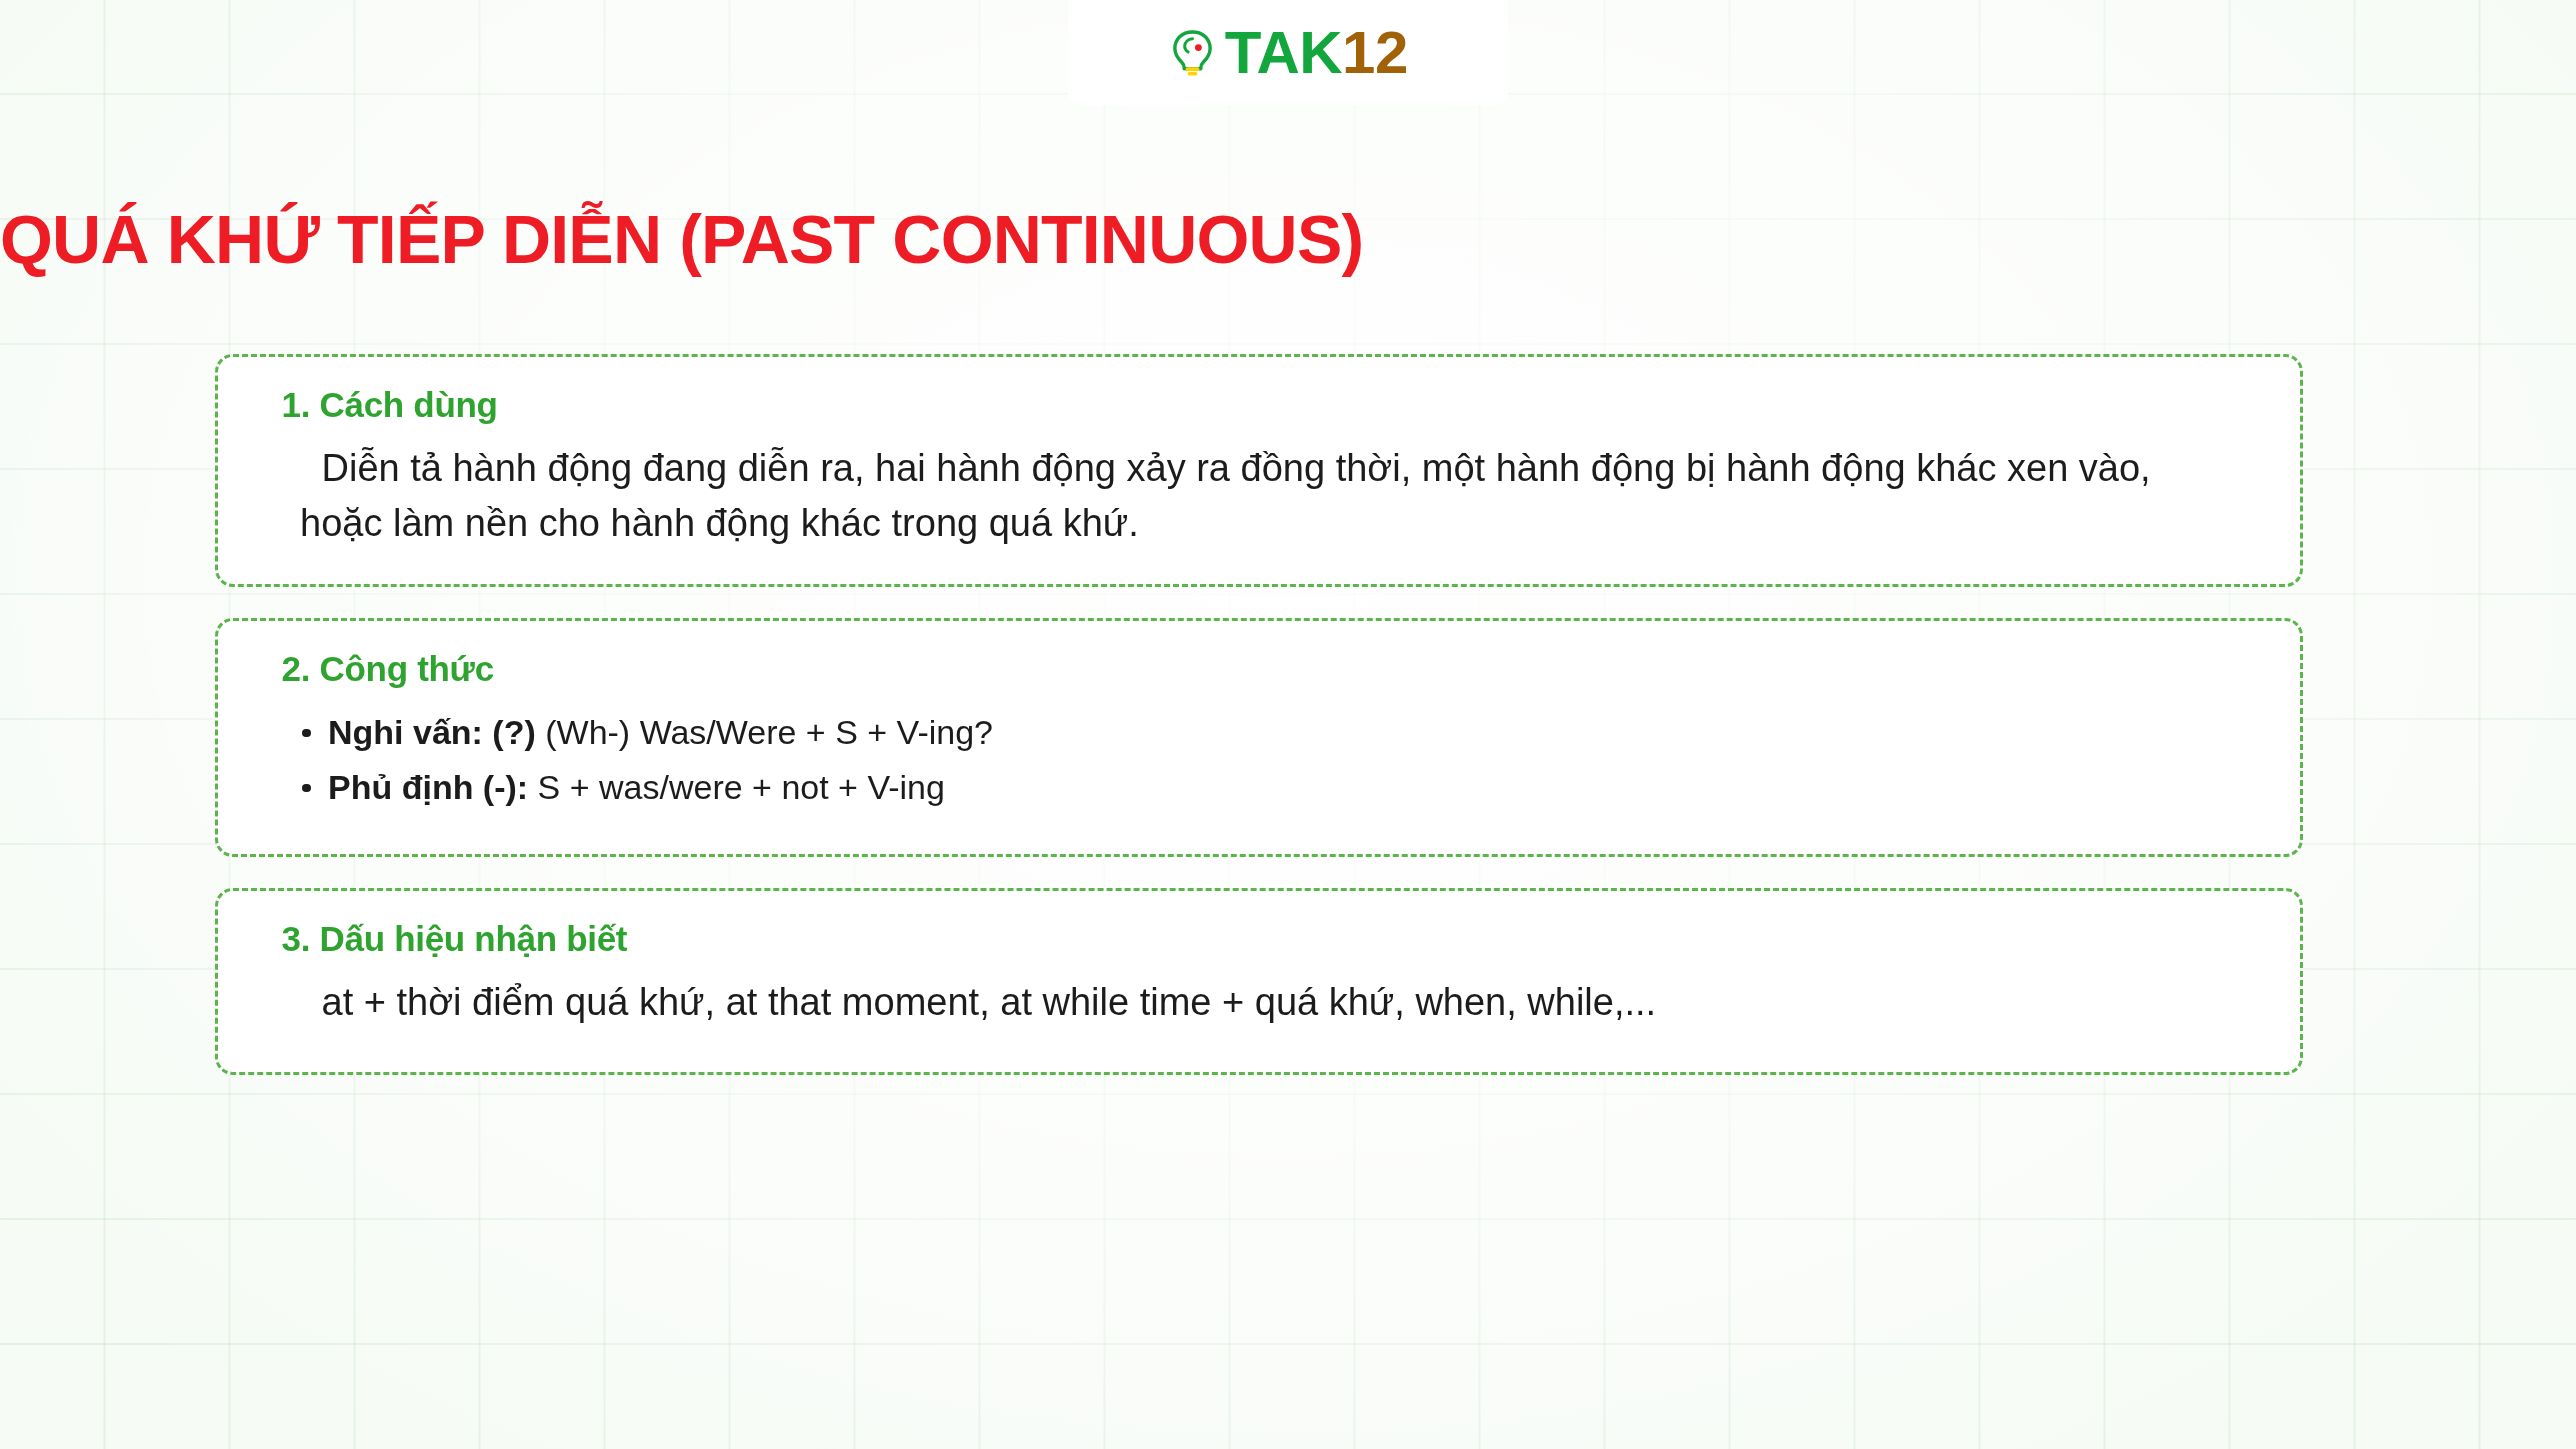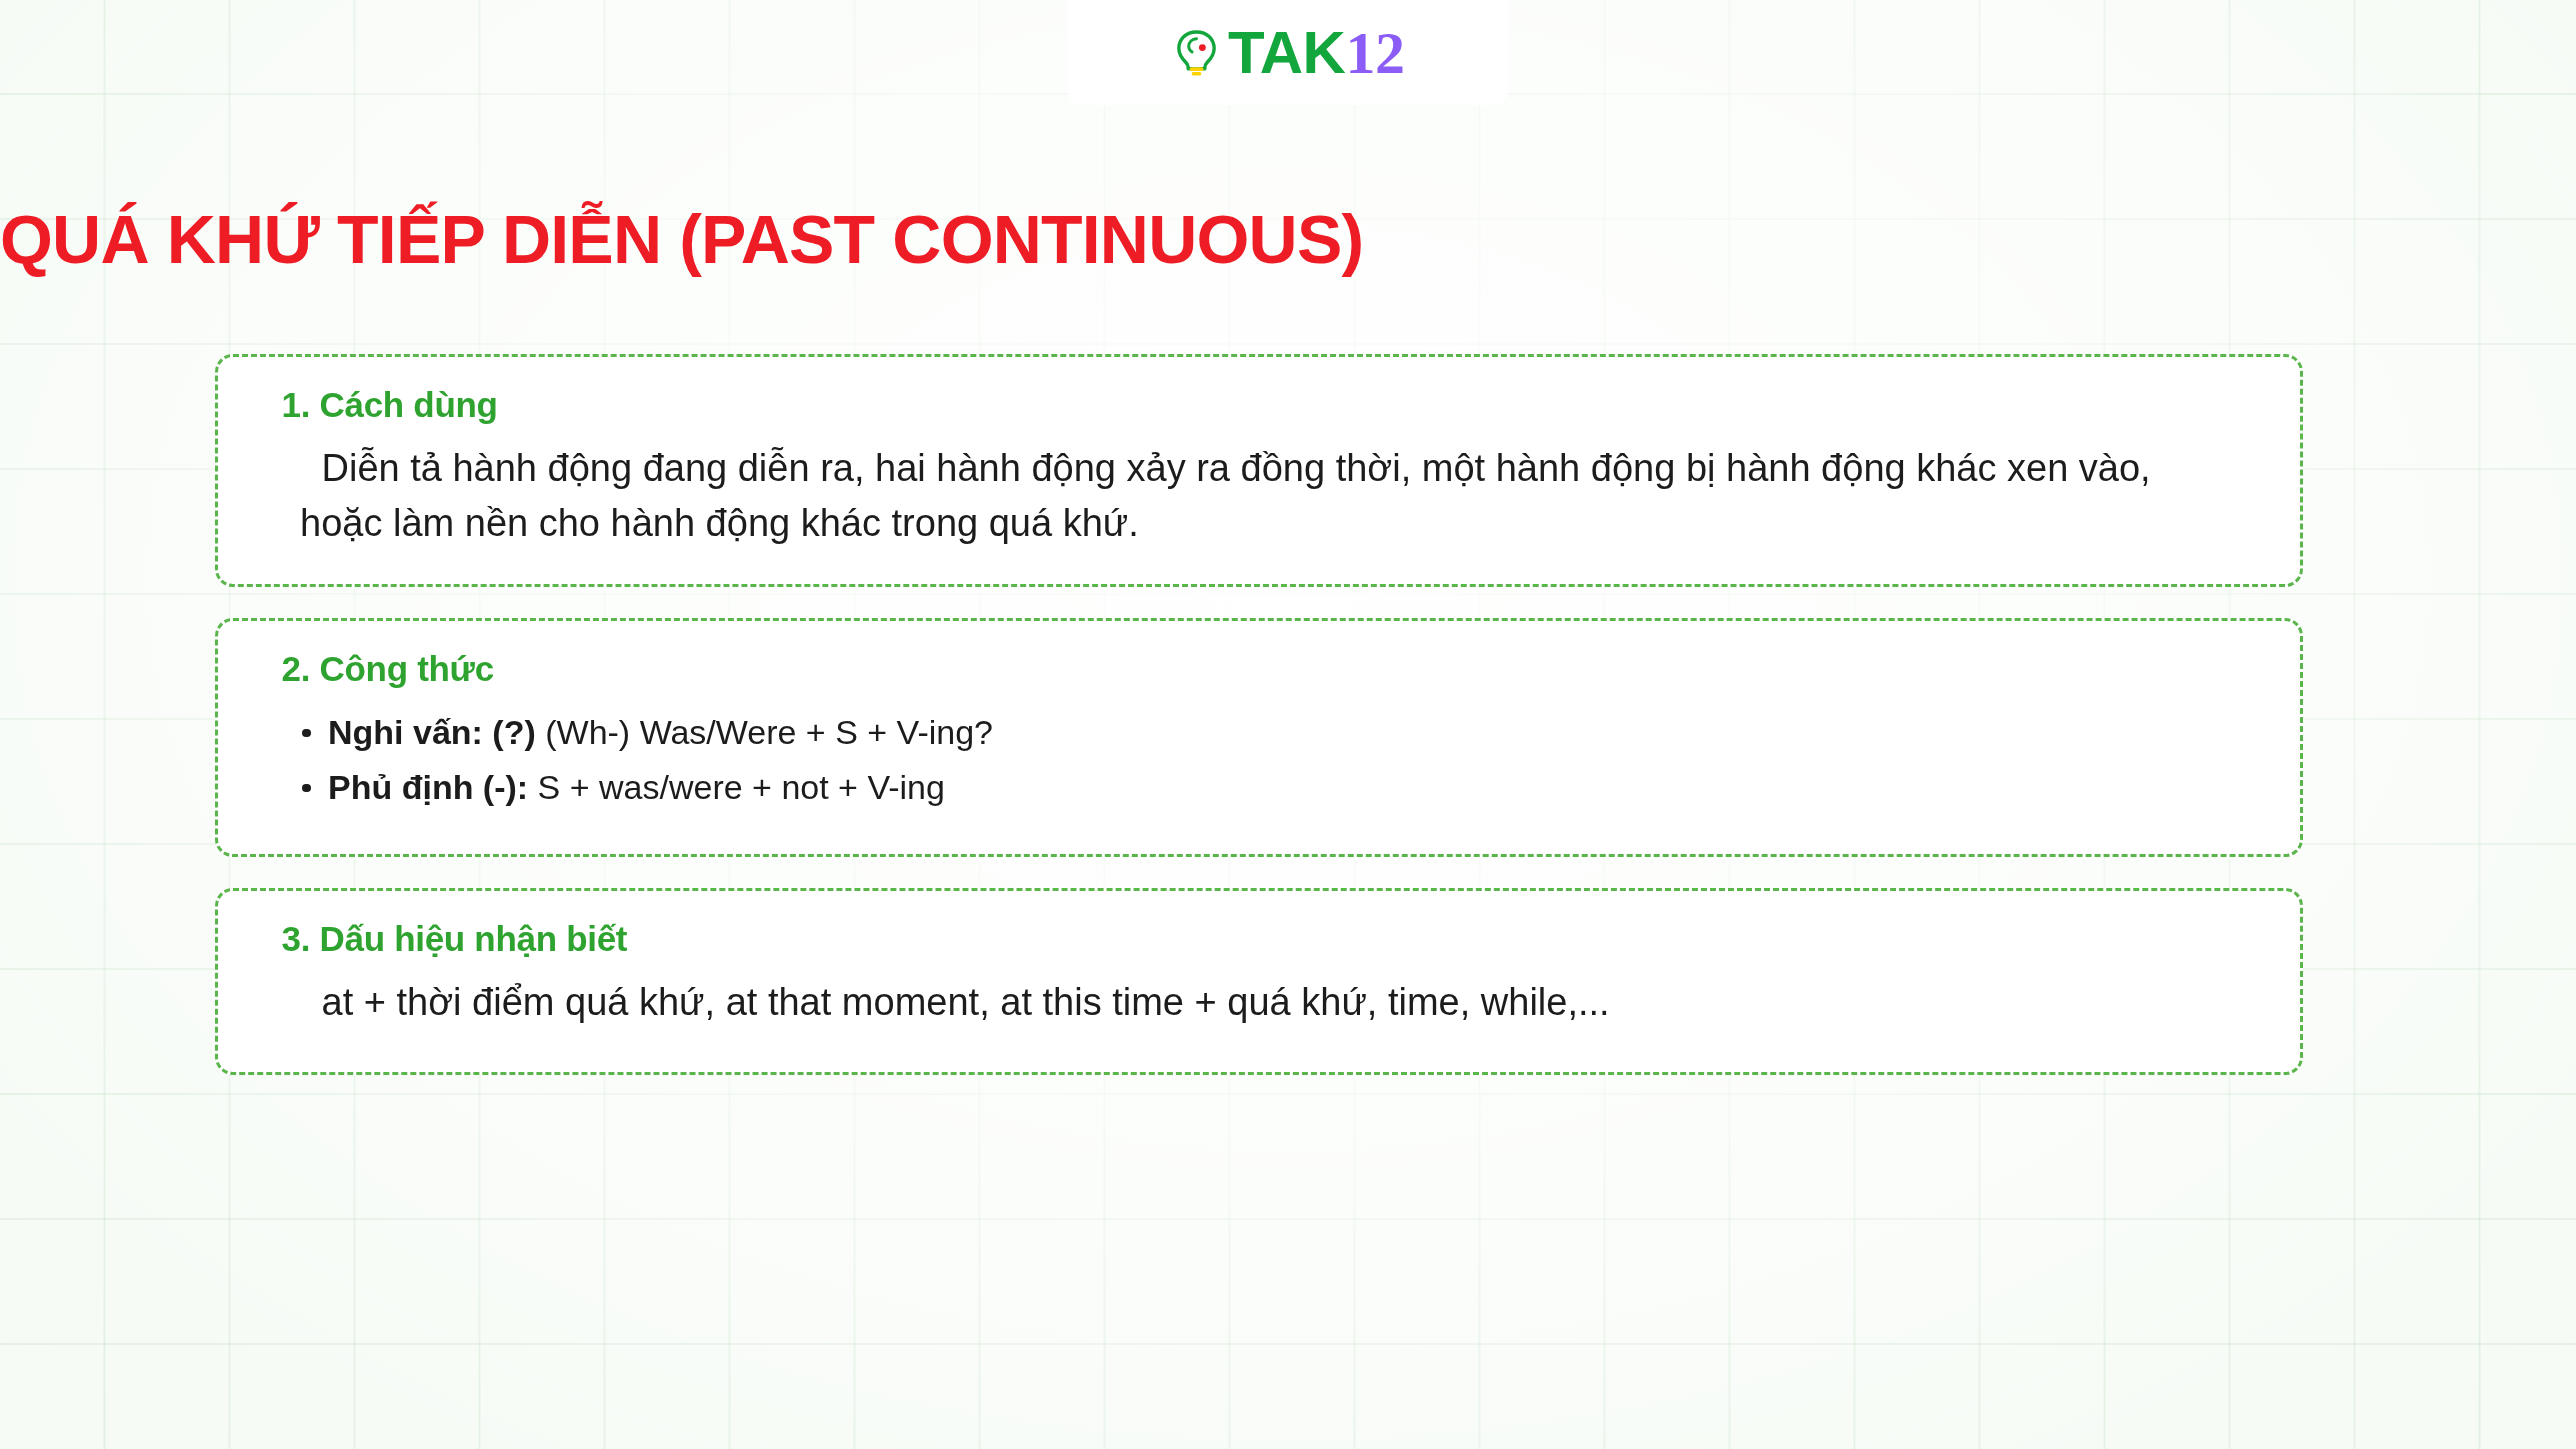--- a/index.html
+++ b/index.html
@@ -56,21 +56,21 @@
   }
   #logo-wordmark {
     font-size: 60px;
     font-weight: 700;
     letter-spacing: -0.5px;
     line-height: 1;
     display: flex;
     align-items: baseline;
   }
   .wm-tak { color: #12a63d; }
-  .wm-12  { color: #8b5cf6; font-family: Liberation Serif, serif; }
+  .wm-12  { color: #a16207; }
 
   
   #page-title {
     position: absolute;
     top: 156px;
     left: 0;
     width: 100%;
     text-align: left;
     font-size: 68px;
     line-height: 1.1;
@@ -175,17 +175,17 @@
         <span class="lbl">Nghi vấn: (?)</span><span> (Wh-) Was/Were + S + V-ing?</span>
       </li>
       <li>
         <span class="lbl">Phủ định (-):</span><span> S + was/were + not + V-ing</span>
       </li>
     </ul>
   </section>
 
   <section class="card" id="card-3">
     <h2 class="card-title">3. Dấu hiệu nhận biết</h2>
-    <p class="card-body indent-first">at + thời điểm quá khứ, at that moment, at this time + quá khứ, time, while,...</p>
+    <p class="card-body indent-first">at + thời điểm quá khứ, at that moment, at while time + quá khứ, when, while,...</p>
   </section>
 
 </div>
 
 
 </body></html>

